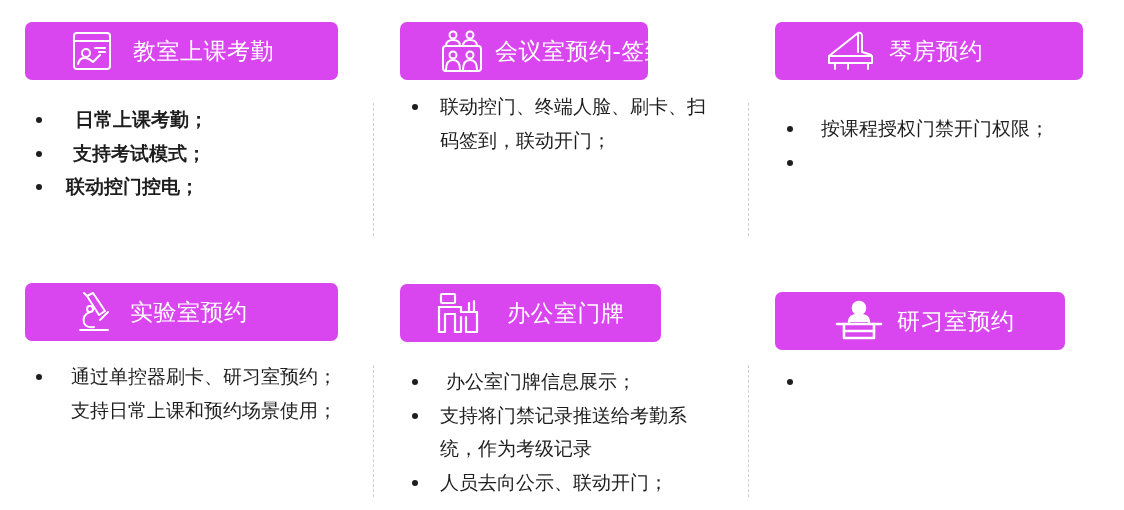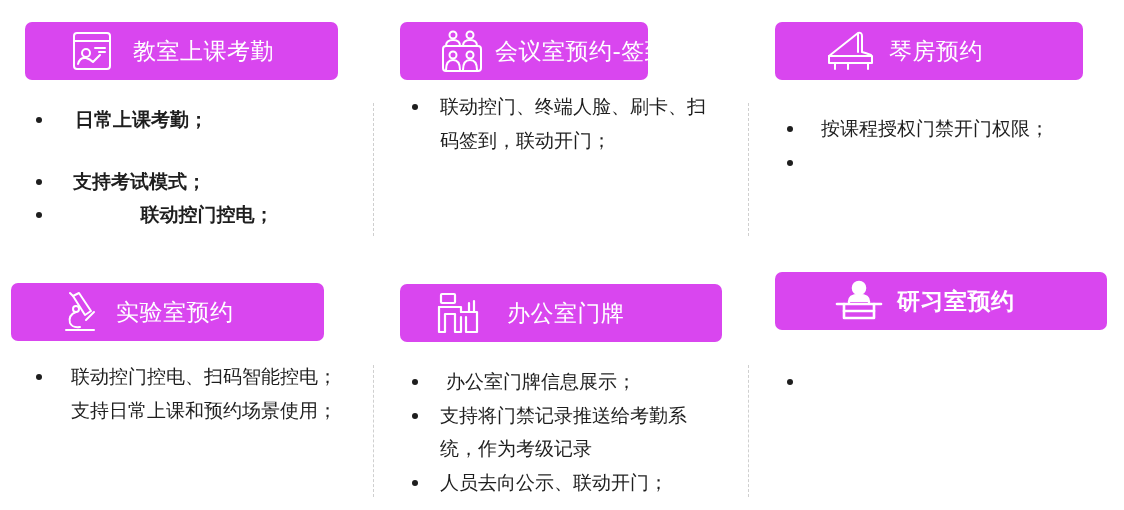--- a/index.html
+++ b/index.html
@@ -92,23 +92,23 @@
   <span class="title" style="left:108px;">教室上课考勤</span>
 </div>
 
 <ul class="bullets" style="left:28px; top:103px; width:320px;font-weight:bold; --indent:44px;">
   <li>
       <span class="dot"></span>
       <span class="txt" style="padding-left:3px;">日常上课考勤；</span>
     </li>
   <li>
       <span class="dot"></span>
-      <span class="txt" style="padding-left:1px;margin-top:28px;">支持考试模式；</span>
-    </li>
-  <li style="padding-left:38px;text-align:center;">
+      <span class="txt" style="padding-left:1px;">支持考试模式；</span>
+    </li>
+  <li style="padding-left:38px;">
       <span class="dot"></span>
       <span class="txt">联动控门控电；</span>
     </li>
 </ul>
 
 <div class="divider" style="left:373px; top:103px; height:133px;"></div>
 
 <div class="card-header" style="left:400px; top:22px; width:248px;">
   <span class="icon" style="left:40px; width:44px;">
     <svg width="42" height="44" viewBox="0 0 42 44" fill="none" stroke="#fff" stroke-width="2" stroke-linecap="round" stroke-linejoin="round">
@@ -152,44 +152,44 @@
 <ul class="bullets" style="left:779px; top:72px; width:310px;margin-top:40px; --indent:36px;">
   <li>
       <span class="dot"></span>
       <span class="txt" style="padding-left:6px;">按课程授权门禁开门权限；</span>
     </li>
   <li>
       <span class="dot"></span>
     </li>
 </ul>
 
-<div class="card-header" style="left:11px; top:283px; width:313px;">
+<div class="card-header" style="left:25px; top:283px; width:313px;">
   <span class="icon" style="left:52px; width:36px;">
     <svg width="34" height="42" viewBox="0 0 34 42" fill="none" stroke="#fff" stroke-width="2" stroke-linecap="round" stroke-linejoin="round">
       <line x1="6" y1="2" x2="9" y2="5"></line>
       <path d="M9 5 L15 2 L27 20 L21 24 Z"></path>
       <circle cx="12" cy="18" r="3"></circle>
       <path d="M12 21 Q4 24 6 32 Q8 37 16 36"></path>
       <line x1="22" y1="29" x2="30" y2="21"></line>
       <line x1="2" y1="39" x2="30" y2="39"></line>
     </svg>
   </span>
   <span class="title" style="left:105px;">实验室预约</span>
 </div>
 
 <ul class="bullets" style="left:28px; top:360px; width:320px; --indent:43px;">
   <li>
       <span class="dot"></span>
-      <span class="txt">联动控门控电、扫码智能控电；支持日常上课和预约场景使用；</span>
+      <span class="txt">通过单控器刷卡、研习室预约；支持日常上课和预约场景使用；</span>
     </li>
 </ul>
 
 <div class="divider" style="left:373px; top:365px; height:132px;"></div>
 
-<div class="card-header" style="left:400px; top:284px; width:322px;">
+<div class="card-header" style="left:400px; top:284px; width:261px;">
   <span class="icon" style="left:36px; width:46px;">
     <svg width="44" height="44" viewBox="0 0 44 44" fill="none" stroke="#fff" stroke-width="2.2" stroke-linecap="round" stroke-linejoin="round">
       <rect x="4" y="3" width="14" height="9" rx="1"></rect>
       <path d="M2 16 L24 16 L24 21 L32 21 L32 12"></path>
       <line x1="37" y1="10" x2="37" y2="21"></line>
       <path d="M2 16 L2 41 L8 41 L8 23 L18 23 L18 41 L24 41 L24 26"></path>
       <path d="M24 21 L40 21 L40 41 L29 41 L29 26"></path>
     </svg>
   </span>
   <span class="title" style="left:107px;">办公室门牌</span>
@@ -205,21 +205,21 @@
       <span class="txt">支持将门禁记录推送给考勤系统，作为考级记录</span>
     </li>
   <li>
       <span class="dot"></span>
       <span class="txt">人员去向公示、联动开门；</span>
     </li>
 </ul>
 
 <div class="divider" style="left:748px; top:365px; height:132px;"></div>
 
-<div class="card-header" style="left:775px; top:272px; width:332px;font-weight:bold;">
+<div class="card-header" style="left:775px; top:292px; width:290px;">
   <span class="icon" style="left:58px; width:52px;">
     <svg width="50" height="42" viewBox="0 0 50 42" fill="none" stroke="#fff" stroke-width="2.6" stroke-linecap="round" stroke-linejoin="round">
       <circle cx="25" cy="8" r="6" fill="#fff"></circle>
       <path d="M15 22 Q15 15 25 15 Q35 15 35 22" fill="#fff"></path>
       <line x1="3" y1="24" x2="47" y2="24"></line>
       <path d="M10 24 L10 38 L40 38 L40 24"></path>
       <line x1="10" y1="31" x2="40" y2="31"></line>
     </svg>
   </span>
   <span class="title" style="left:122px;">研习室预约</span>

